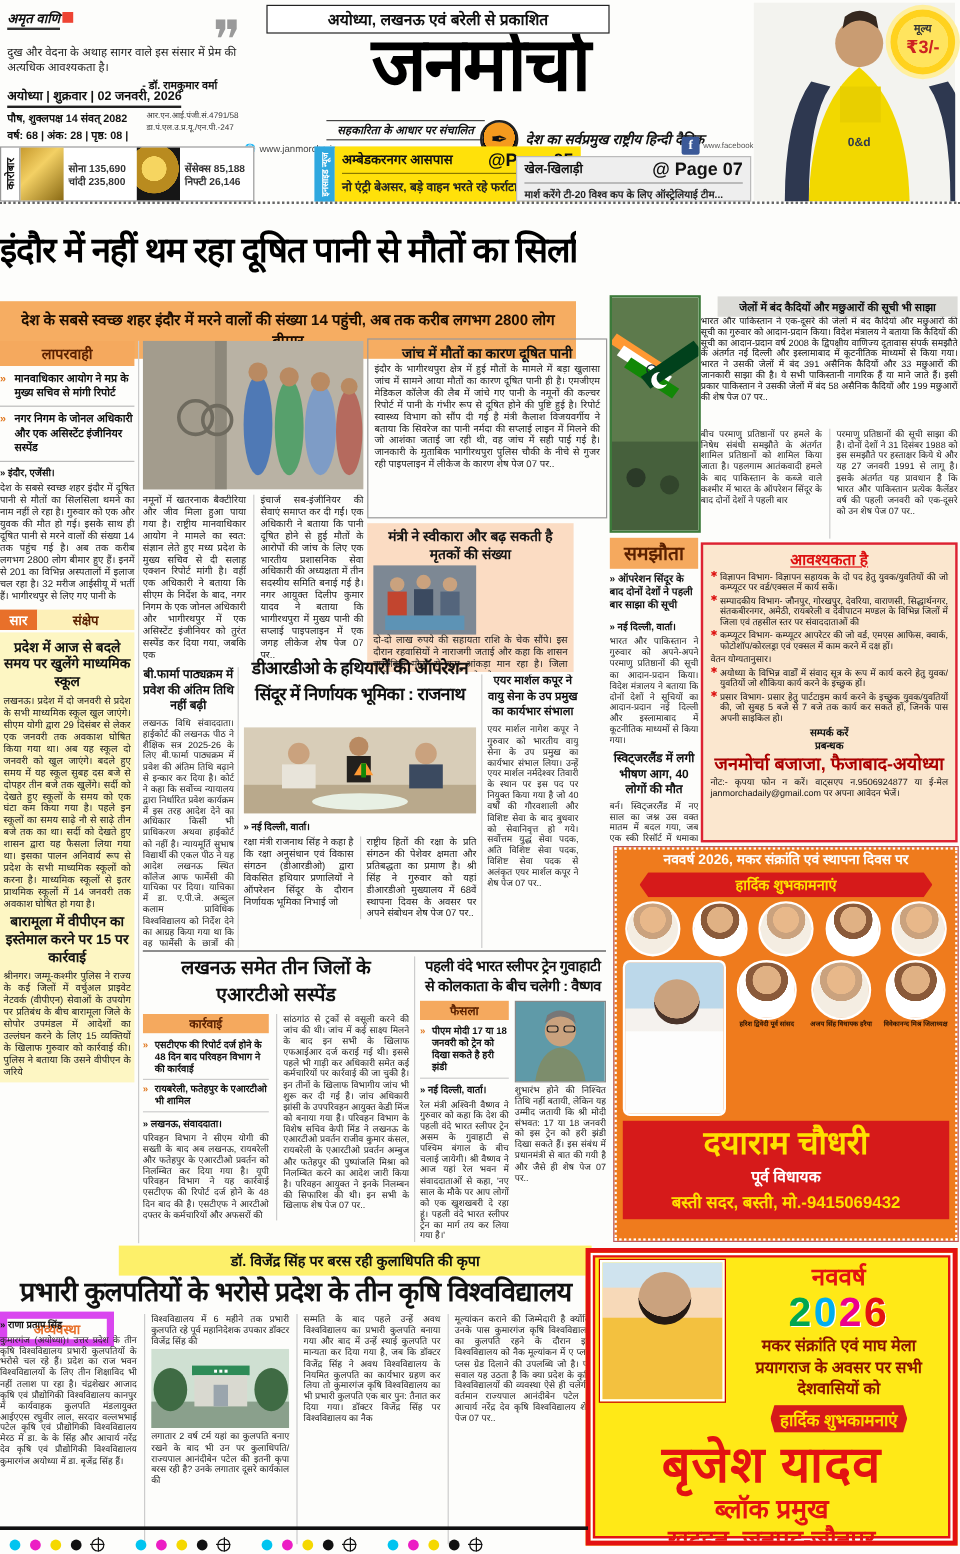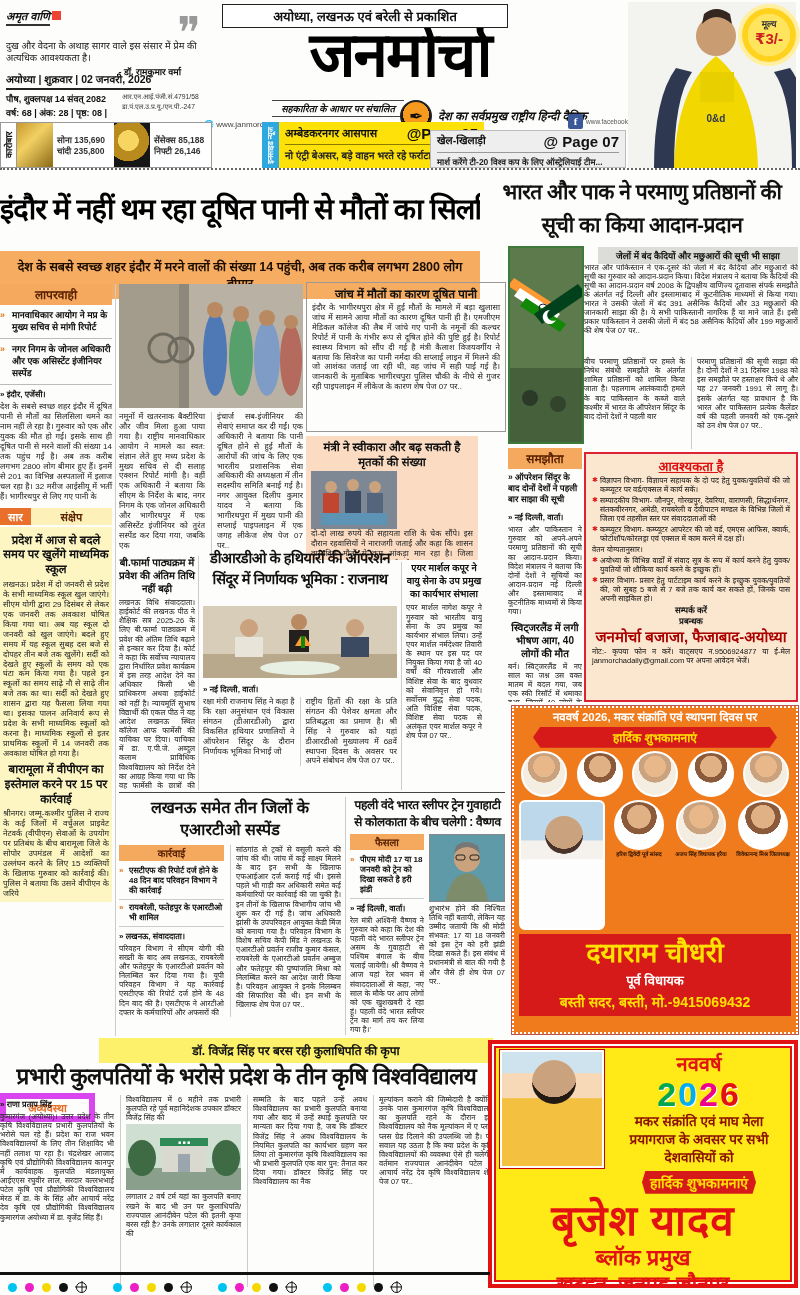--- a/index.html
+++ b/index.html
@@ -262,21 +262,20 @@
       <span>खेल-खिलाड़ी</span>
       <span class="strip-page">@ Page 07</span>
     </div>
     <div class="strip-body">मार्श करेंगे टी-20 विश्व कप के लिए ऑस्ट्रेलियाई टीम...</div>
   </div>
 
   <div class="abs dotline"></div>
 
   <div class="abs" id="lead-headline">इंदौर में नहीं थम रहा दूषित पानी से मौतों का सिलसिला</div>
   <div class="abs" id="lead-subhead">देश के सबसे स्वच्छ शहर इंदौर में मरने वालों की संख्या 14 पहुंची, अब तक करीब लगभग 2800 लोग बीमार</div>
-  <div class="abs" id="pak-headline">भारत और पाक ने परमाणु प्रतिष्ठानों की सूची का किया आदान-प्रदान</div>
   <div class="abs" id="pak-subhead">जेलों में बंद कैदियों और मछुआरों की सूची भी साझा</div>
   <div class="abs" id="pak-body">भारत और पाकिस्तान ने एक-दूसरे की जेलों में बंद कैदियों और मछुआरों की सूची का गुरुवार को आदान-प्रदान किया। विदेश मंत्रालय ने बताया कि कैदियों की सूची का आदान-प्रदान वर्ष 2008 के द्विपक्षीय वाणिज्य दूतावास संपर्क समझौते के अंतर्गत नई दिल्ली और इस्लामाबाद में कूटनीतिक माध्यमों से किया गया। भारत ने उसकी जेलों में बंद 391 असैनिक कैदियों और 33 मछुआरों की जानकारी साझा की है। ये सभी पाकिस्तानी नागरिक हैं या माने जाते हैं। इसी प्रकार पाकिस्तान ने उसकी जेलों में बंद 58 असैनिक कैदियों और 199 मछुआरों की शेष पेज 07 पर..</div>
   <div class="abs" id="pak-cols">
     <div class="bt2">बीच परमाणु प्रतिष्ठानों पर हमले के निषेध संबंधी समझौते के अंतर्गत शामिल प्रतिष्ठानों को शामिल किया जाता है। पहलगाम आतंकवादी हमले के बाद पाकिस्तान के कब्जे वाले कश्मीर में भारत के ऑपरेशन सिंदूर के बाद दोनों देशों ने पहली बार</div>
     <div class="bt2 c2">परमाणु प्रतिष्ठानों की सूची साझा की है। दोनों देशों ने 31 दिसंबर 1988 को इस समझौते पर हस्ताक्षर किये थे और यह 27 जनवरी 1991 से लागू है। इसके अंतर्गत यह प्रावधान है कि भारत और पाकिस्तान प्रत्येक कैलेंडर वर्ष की पहली जनवरी को एक-दूसरे को उन शेष पेज 07 पर..</div>
   </div>
 
   <div class="abs" id="flags-photo">
     <svg width="72" height="194" viewBox="0 0 72 194">
         <rect width="72" height="194" fill="#5d7a4c"></rect>
@@ -351,21 +350,21 @@
             <circle cx="64" cy="16" r="6" fill="#caa27e"></circle>
             <rect x="56" y="22" width="16" height="20" fill="#54657c"></rect>
             <rect x="10" y="42" width="66" height="12" fill="#5d93b5"></rect>
           </svg>
       </div>
     </div>
     <div class="bt">दो-दो लाख रुपये की सहायता राशि के चेक सौंपे। इस दौरान रहवासियों ने नाराजगी जताई और कहा कि शासन वास्तविक मौतों से कम आंकड़ा मान रहा है। जिला कलेक्टर शिवम वर्मा ने दूषित शेष पेज 07 पर..</div>
   </div>
 
   <div class="abs" id="samjhauta-col">
-    <div class="sec-head" style="font-size:12px;">समझौता</div>
+    <div class="sec-head" style="font-size:16px;">समझौता</div>
     <div class="sj-bullet">» ऑपरेशन सिंदूर के बाद दोनों देशों ने पहली बार साझा की सूची</div>
     <div class="byline">» नई दिल्ली, वार्ता।</div>
     <div class="bt2">भारत और पाकिस्तान ने गुरुवार को अपने-अपने परमाणु प्रतिष्ठानों की सूची का आदान-प्रदान किया। विदेश मंत्रालय ने बताया कि दोनों देशों ने सूचियों का आदान-प्रदान नई दिल्ली और इस्लामाबाद में कूटनीतिक माध्यमों से किया गया।</div>
     <div class="swiss-h">स्विट्जरलैंड में लगी भीषण आग, 40 लोगों की मौत</div>
     <div class="bt2">बर्न। स्विट्जरलैंड में नए साल का जश्न उस वक्त मातम में बदल गया, जब एक स्की रिसॉर्ट में धमाका हुआ, जिसमें 40 लोगों के मारे जाने की खबर है। घटना में 100 से ज्यादा लोग घायल हुए हैं। घायलों को अस्पताल में भर्ती कराया गया है। आपात सेवाओं ने मौके पर पहुंचकर राहत और बचाव कार्य किया। मीडिया शेष पेज 07 पर..</div>
   </div>
 
   <div class="abs" id="avashyakta">
     <div class="title">आवश्यकता है</div>
     <div class="av-item">विज्ञापन विभाग- विज्ञापन सहायक के दो पद हेतु युवक/युवतियों की जो कम्प्यूटर पर वर्ड/एक्सल में कार्य सकें।</div>

